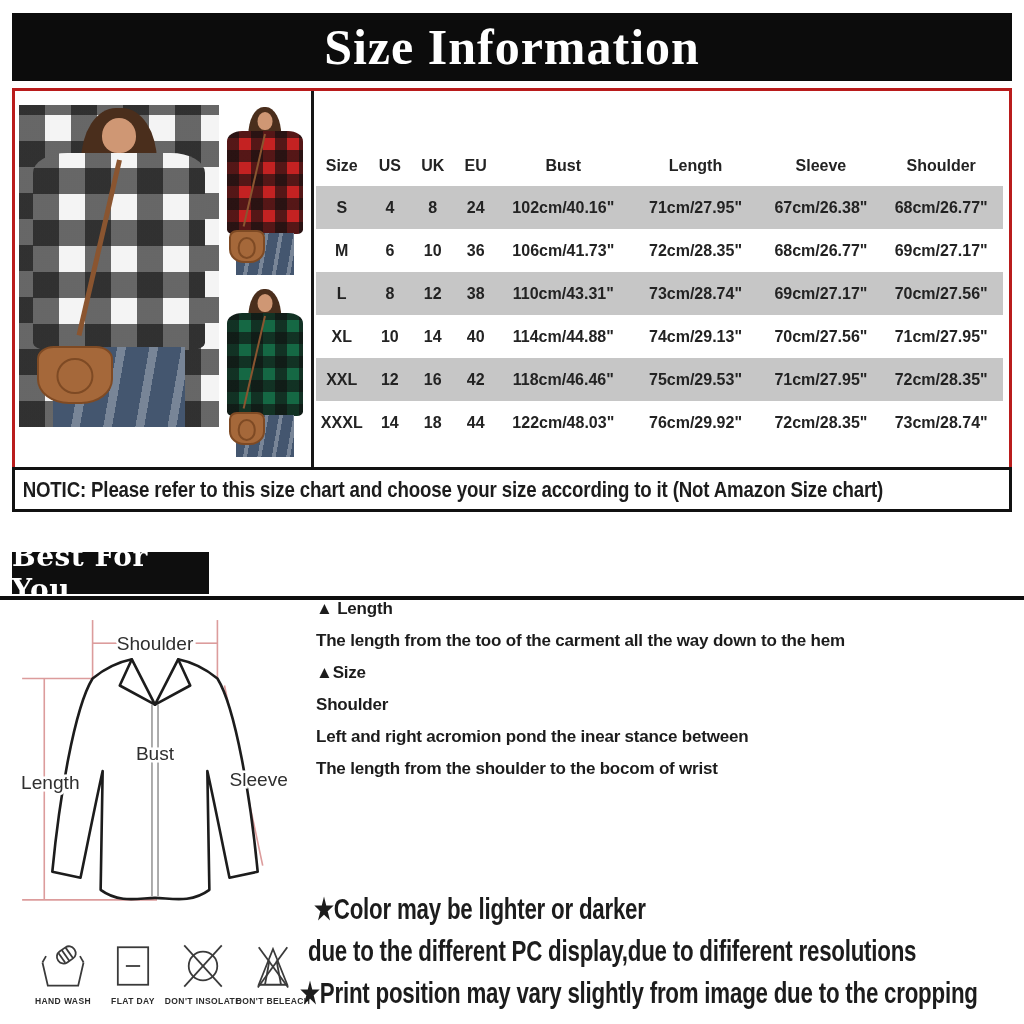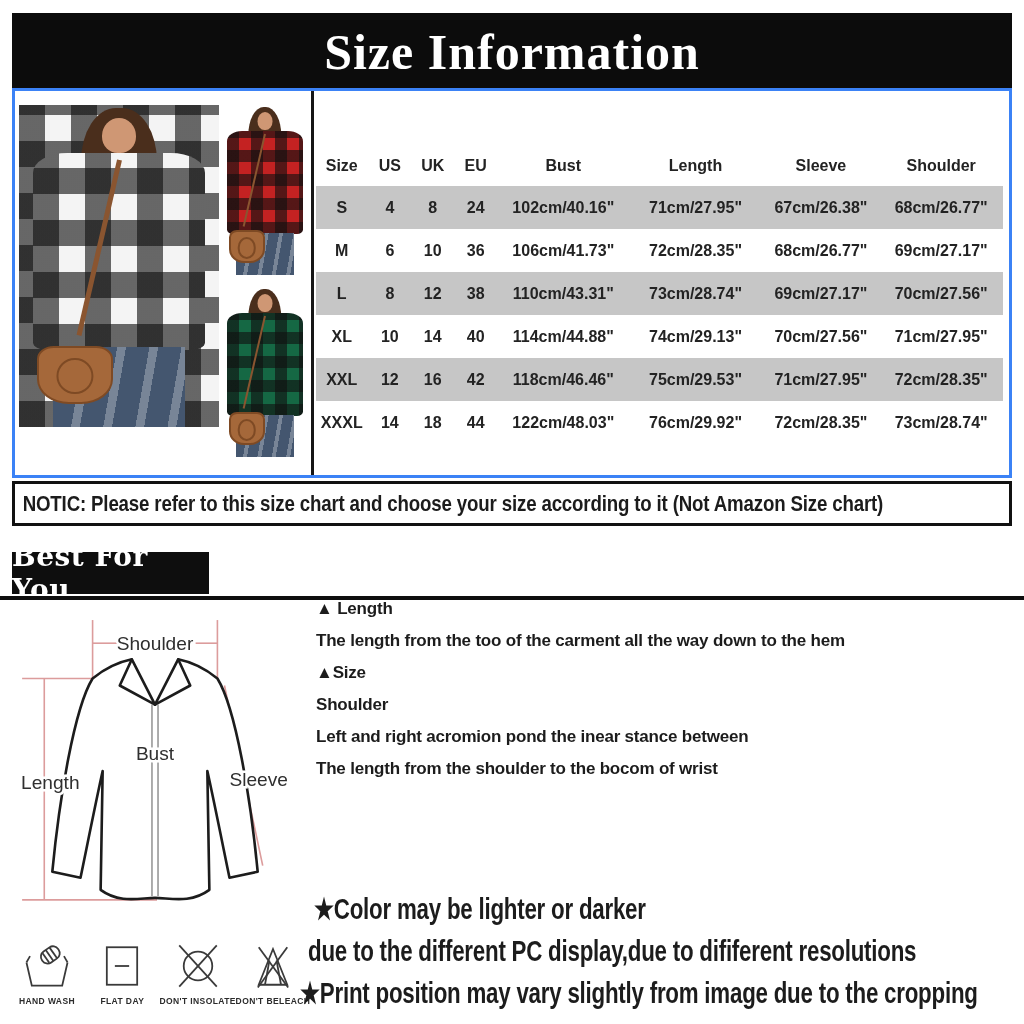--- a/index.html
+++ b/index.html
@@ -1,25 +1,25 @@
 <!DOCTYPE html>
 <html><head>
 <meta charset="utf-8">
 <style>
   html,body{margin:0;padding:0;background:#fff;}
   .page{position:relative;width:1024px;height:1024px;background:#fff;overflow:hidden;
         font-family:"Liberation Sans",sans-serif;color:#1c1c1c;}
 
   
-  .title-bar{position:absolute;left:12px;top:13px;width:1000px;height:78px;background:#0c0c0c;
+  .title-bar{position:absolute;left:12px;top:13px;width:1000px;height:68px;background:#0c0c0c;
              display:flex;align-items:center;justify-content:center;}
   .title-bar span{font-family:"Liberation Serif",serif;font-weight:bold;font-size:50px;color:#fff;letter-spacing:1px;}
 
   
-  .size-box{position:absolute;left:12px;top:88px;width:994px;height:384px;border:3px solid #3b82f6;display:flex;}
+  .size-box{position:absolute;left:12px;top:88px;width:994px;height:384px;border:3px solid #b91c1c;display:flex;}
   .images-panel{position:relative;width:296px;height:100%;border-right:3px solid #161616;background:#fff;flex:none;}
   .table-panel{flex:1;padding:55px 6px 0 2px;}
 
   table{width:100%;border-collapse:collapse;table-layout:fixed;}
   th{font-size:16px;font-weight:bold;height:38px;text-align:center;vertical-align:middle;color:#232323;}
   td{font-size:16px;font-weight:bold;height:41px;text-align:center;vertical-align:middle;color:#232323;}
   tr.stripe{background:#c6c6c6;}
 
   
   .figure{position:absolute;overflow:hidden;background:#fff;}
@@ -39,42 +39,42 @@
                border:2px solid #7e4a24;border-radius:50%;}
   .plaid-bw{--sq:26px;background-color:#f4f4f4;}
   .plaid-red{--sq:12px;background-color:#c42222;}
   .plaid-green{--sq:12px;background-color:#156844;}
   .plaid-bw,.plaid-red,.plaid-green{
     background-image:
       repeating-linear-gradient(0deg,rgba(16,16,16,.62) 0 var(--sq),transparent var(--sq) calc(var(--sq)*2)),
       repeating-linear-gradient(90deg,rgba(16,16,16,.62) 0 var(--sq),transparent var(--sq) calc(var(--sq)*2));}
 
   
-  .notice-box{position:absolute;left:12px;top:481px;width:994px;height:39px;border:3px solid #111;
+  .notice-box{position:absolute;left:12px;top:467px;width:994px;height:39px;border:3px solid #111;
               display:flex;align-items:center;background:#fff;}
   .notice-box span{font-size:22px;font-weight:bold;white-space:nowrap;padding-left:9px;
                    transform:scaleX(.85);transform-origin:left center;letter-spacing:-.2px;}
 
   
   .best-heading{position:absolute;left:12px;top:552px;width:197px;height:42px;background:#0e0e0e;
                 display:flex;align-items:center;justify-content:center;}
   .best-heading span{font-family:"DejaVu Serif",serif;font-weight:bold;font-size:28px;color:#fff;letter-spacing:.5px;}
   .divider{position:absolute;left:0;top:596px;width:1024px;height:4px;background:#0e0e0e;}
 
   
   .diagram{position:absolute;left:4px;top:612px;width:302px;height:302px;}
   .diagram text{font-family:"Liberation Sans",sans-serif;font-size:19px;fill:#2f2f2f;
                 paint-order:stroke;stroke:#fff;stroke-width:5px;}
 
   
   .notes{position:absolute;left:316px;top:599px;width:704px;}
   .notes .note-line{font-size:17px;font-weight:bold;line-height:20px;margin-bottom:12px;letter-spacing:-.2px;white-space:nowrap;}
 
   
-  .care-row{position:absolute;left:12px;top:941px;width:296px;display:flex;justify-content:space-between;}
+  .care-row{position:absolute;left:12px;top:941px;width:296px;display:flex;justify-content:flex-end;}
   .care-item{display:flex;flex-direction:column;align-items:center;width:70px;}
   .care-item svg{width:54px;height:50px;}
   .care-label{margin-top:5px;font-size:8.5px;font-weight:600;color:#2b2b2b;letter-spacing:.4px;white-space:nowrap;}
 
   
   .star-notes{position:absolute;left:300px;top:888px;width:760px;}
   .star-notes .big-note{font-size:29px;font-weight:bold;line-height:42px;white-space:nowrap;
                         transform:scaleX(.77);transform-origin:left center;letter-spacing:-.3px;}
   .star-notes .big-note:nth-child(1){margin-left:14px;}
   .star-notes .big-note:nth-child(2){margin-left:8px;}

